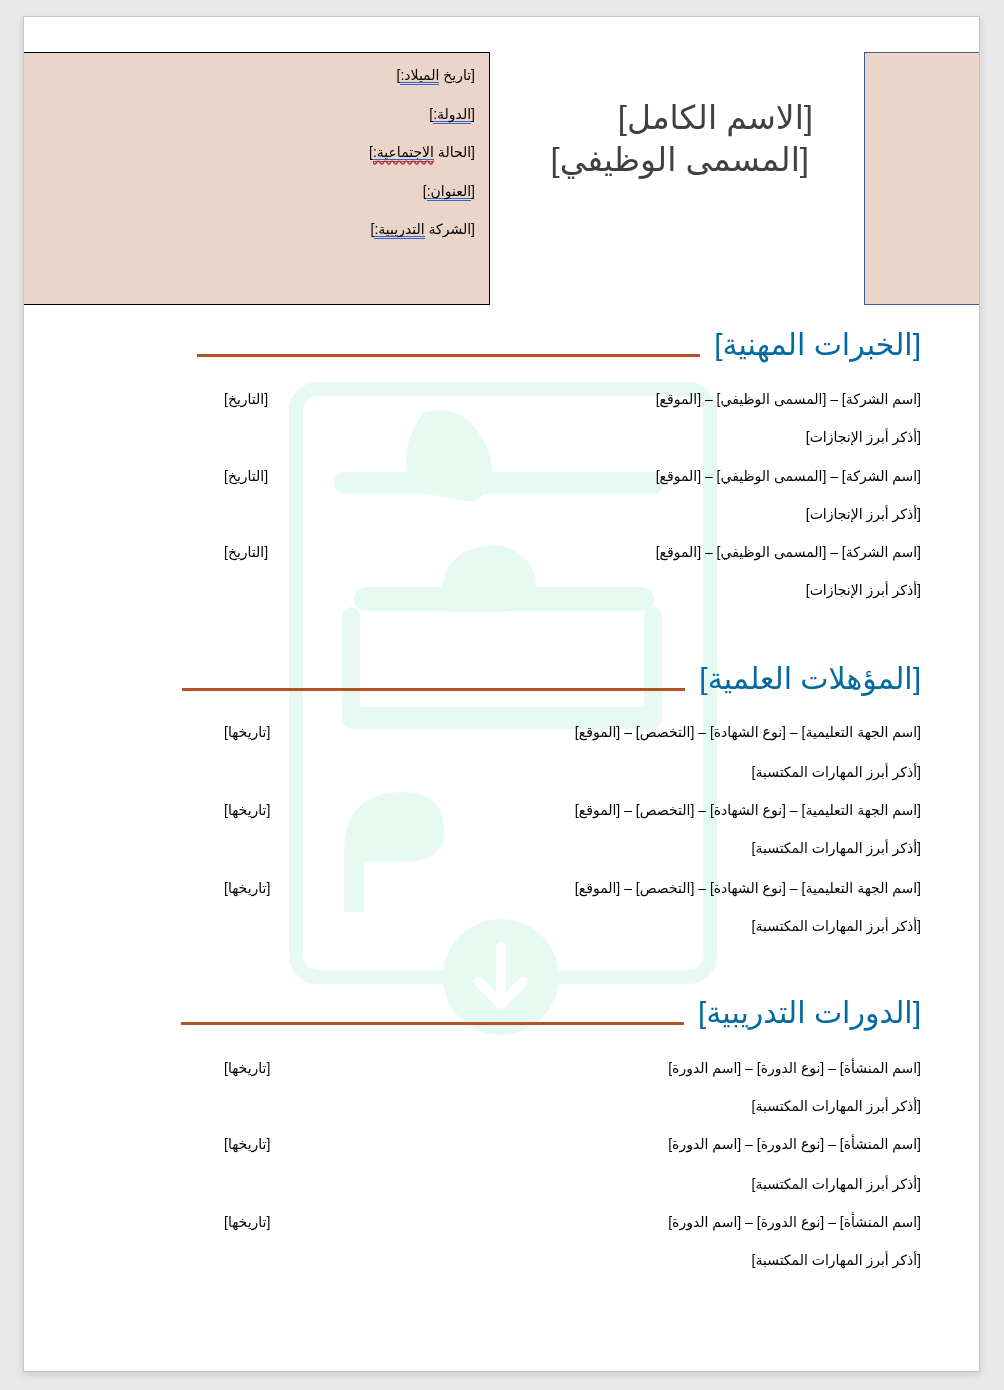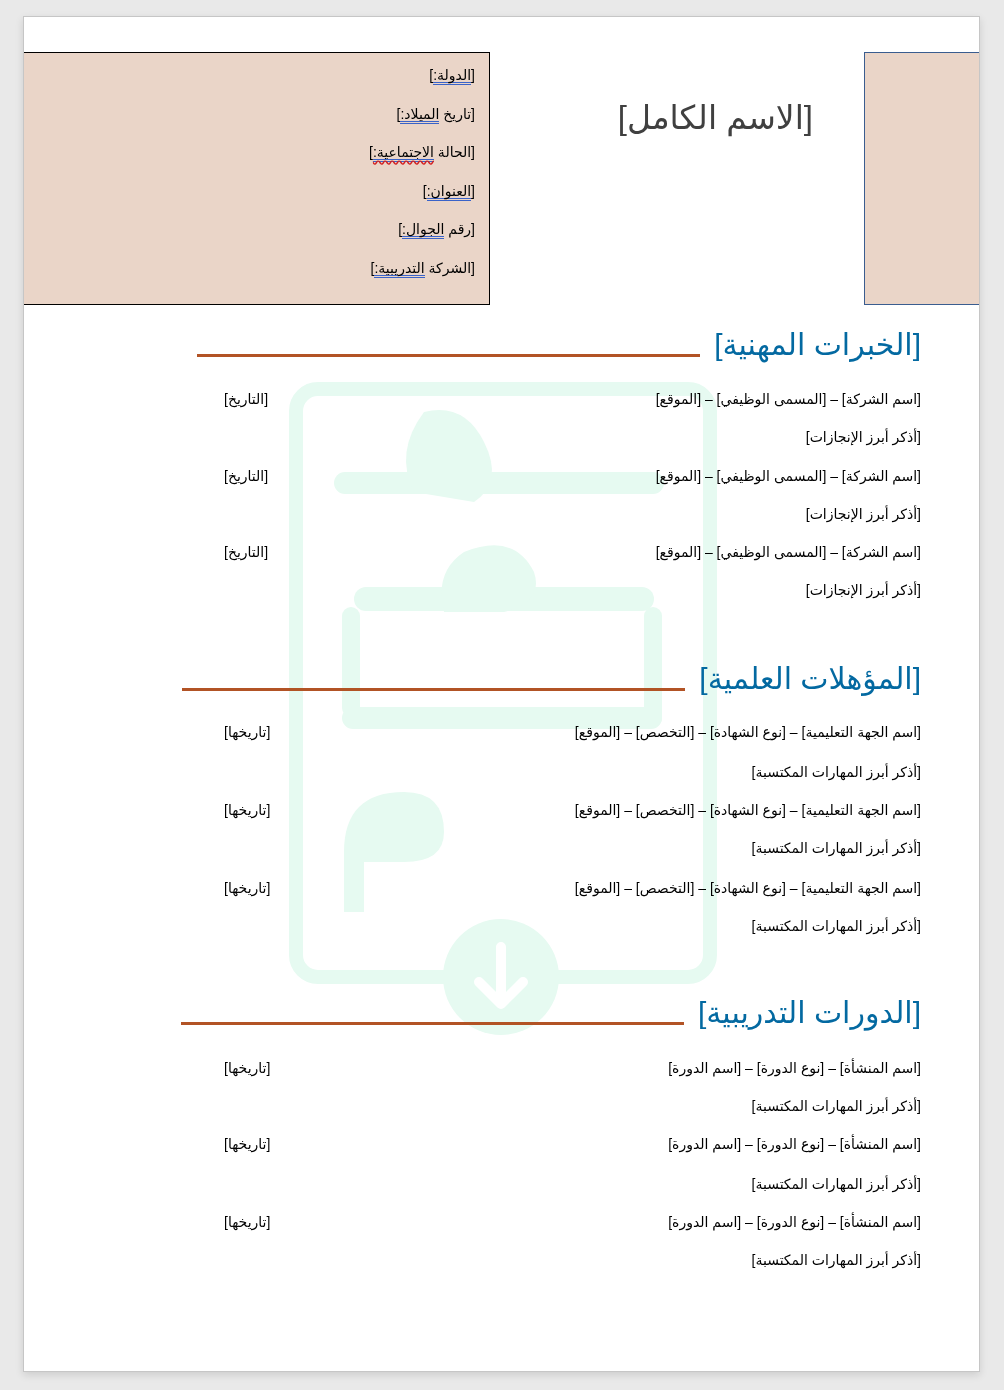--- a/index.html
+++ b/index.html
@@ -70,41 +70,39 @@
       <path d="M320 895 l0 -60 q0 -60 60 -60 q40 0 40 40 q0 30 -40 30 l-40 0 0 50z"></path>
       <circle cx="477" cy="960" r="58"></circle>
     </g>
     <g fill="none" stroke="#ffffff" stroke-width="10" stroke-linecap="round" stroke-linejoin="round">
       <path d="M477 930 L477 985 M455 965 L477 987 L499 965"></path>
     </g>
   </svg>
 
   <div class="contact-box">
     <div class="contact-line">
-      <span>[</span><span class="val">الدولة: </span><span>]</span>
+      <span>[تاريخ </span><span class="val">الميلاد: </span><span>]</span>
     </div>
     <div class="contact-line">
-      <span>[تاريخ </span><span class="val">الميلاد: </span><span>]</span>
+      <span>[</span><span class="val">الدولة: </span><span>]</span>
     </div>
     <div class="contact-line">
       <span>[الحالة </span><span class="val wavy">الاجتماعية: </span><span>]</span>
     </div>
     <div class="contact-line">
       <span>[</span><span class="val">العنوان: </span><span>]</span>
     </div>
     <div class="contact-line">
-      <span>[رقم </span><span class="val">الجوال: </span><span>]</span>
-    </div>
-    <div class="contact-line">
       <span>[الشركة </span><span class="val">التدريبية: </span><span>]</span>
     </div>
   </div>
 
   <div class="name-block">
     <div class="name">[الاسم الكامل]</div>
+    <div>[المسمى الوظيفي]</div>
   </div>
 
   <div class="photo-box"></div>
 
   <div class="section-title" style="top:308px;">
     <span>[الخبرات المهنية]</span>
     <span class="rule" style="width:503px;"></span>
   </div>
   <div class="entry-row" style="top:372px;">
     <span>[اسم الشركة] – [المسمى الوظيفي] – [الموقع]</span>

